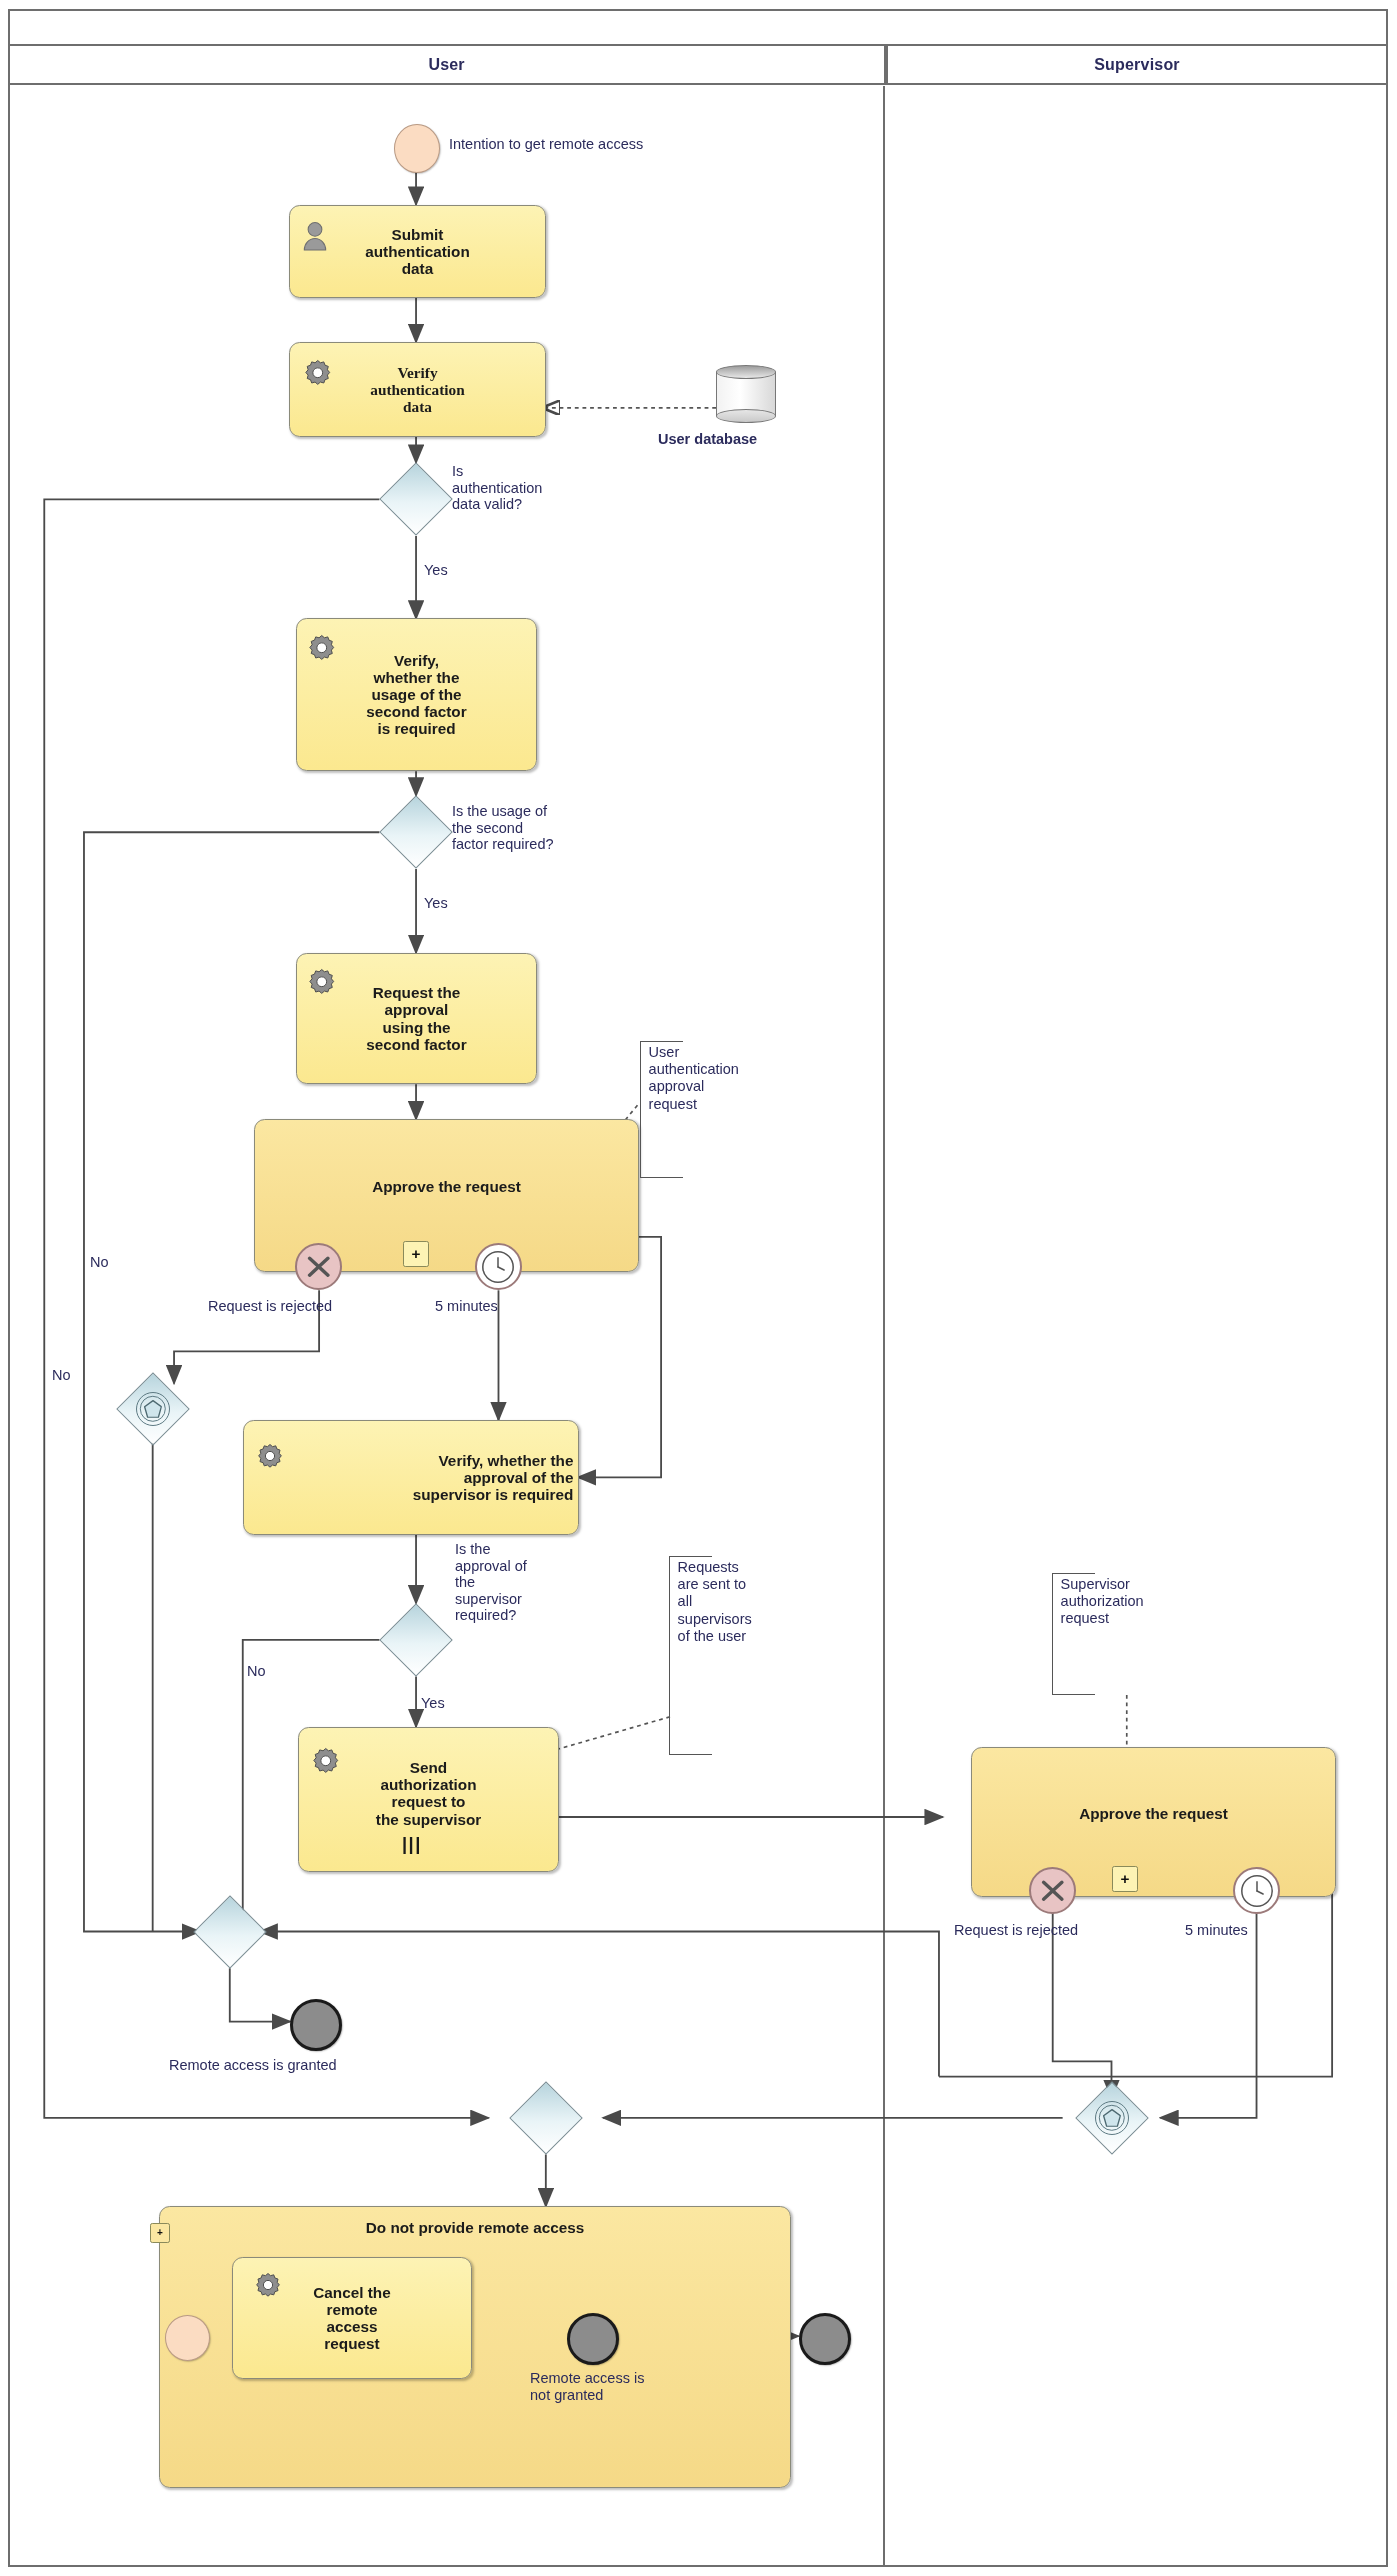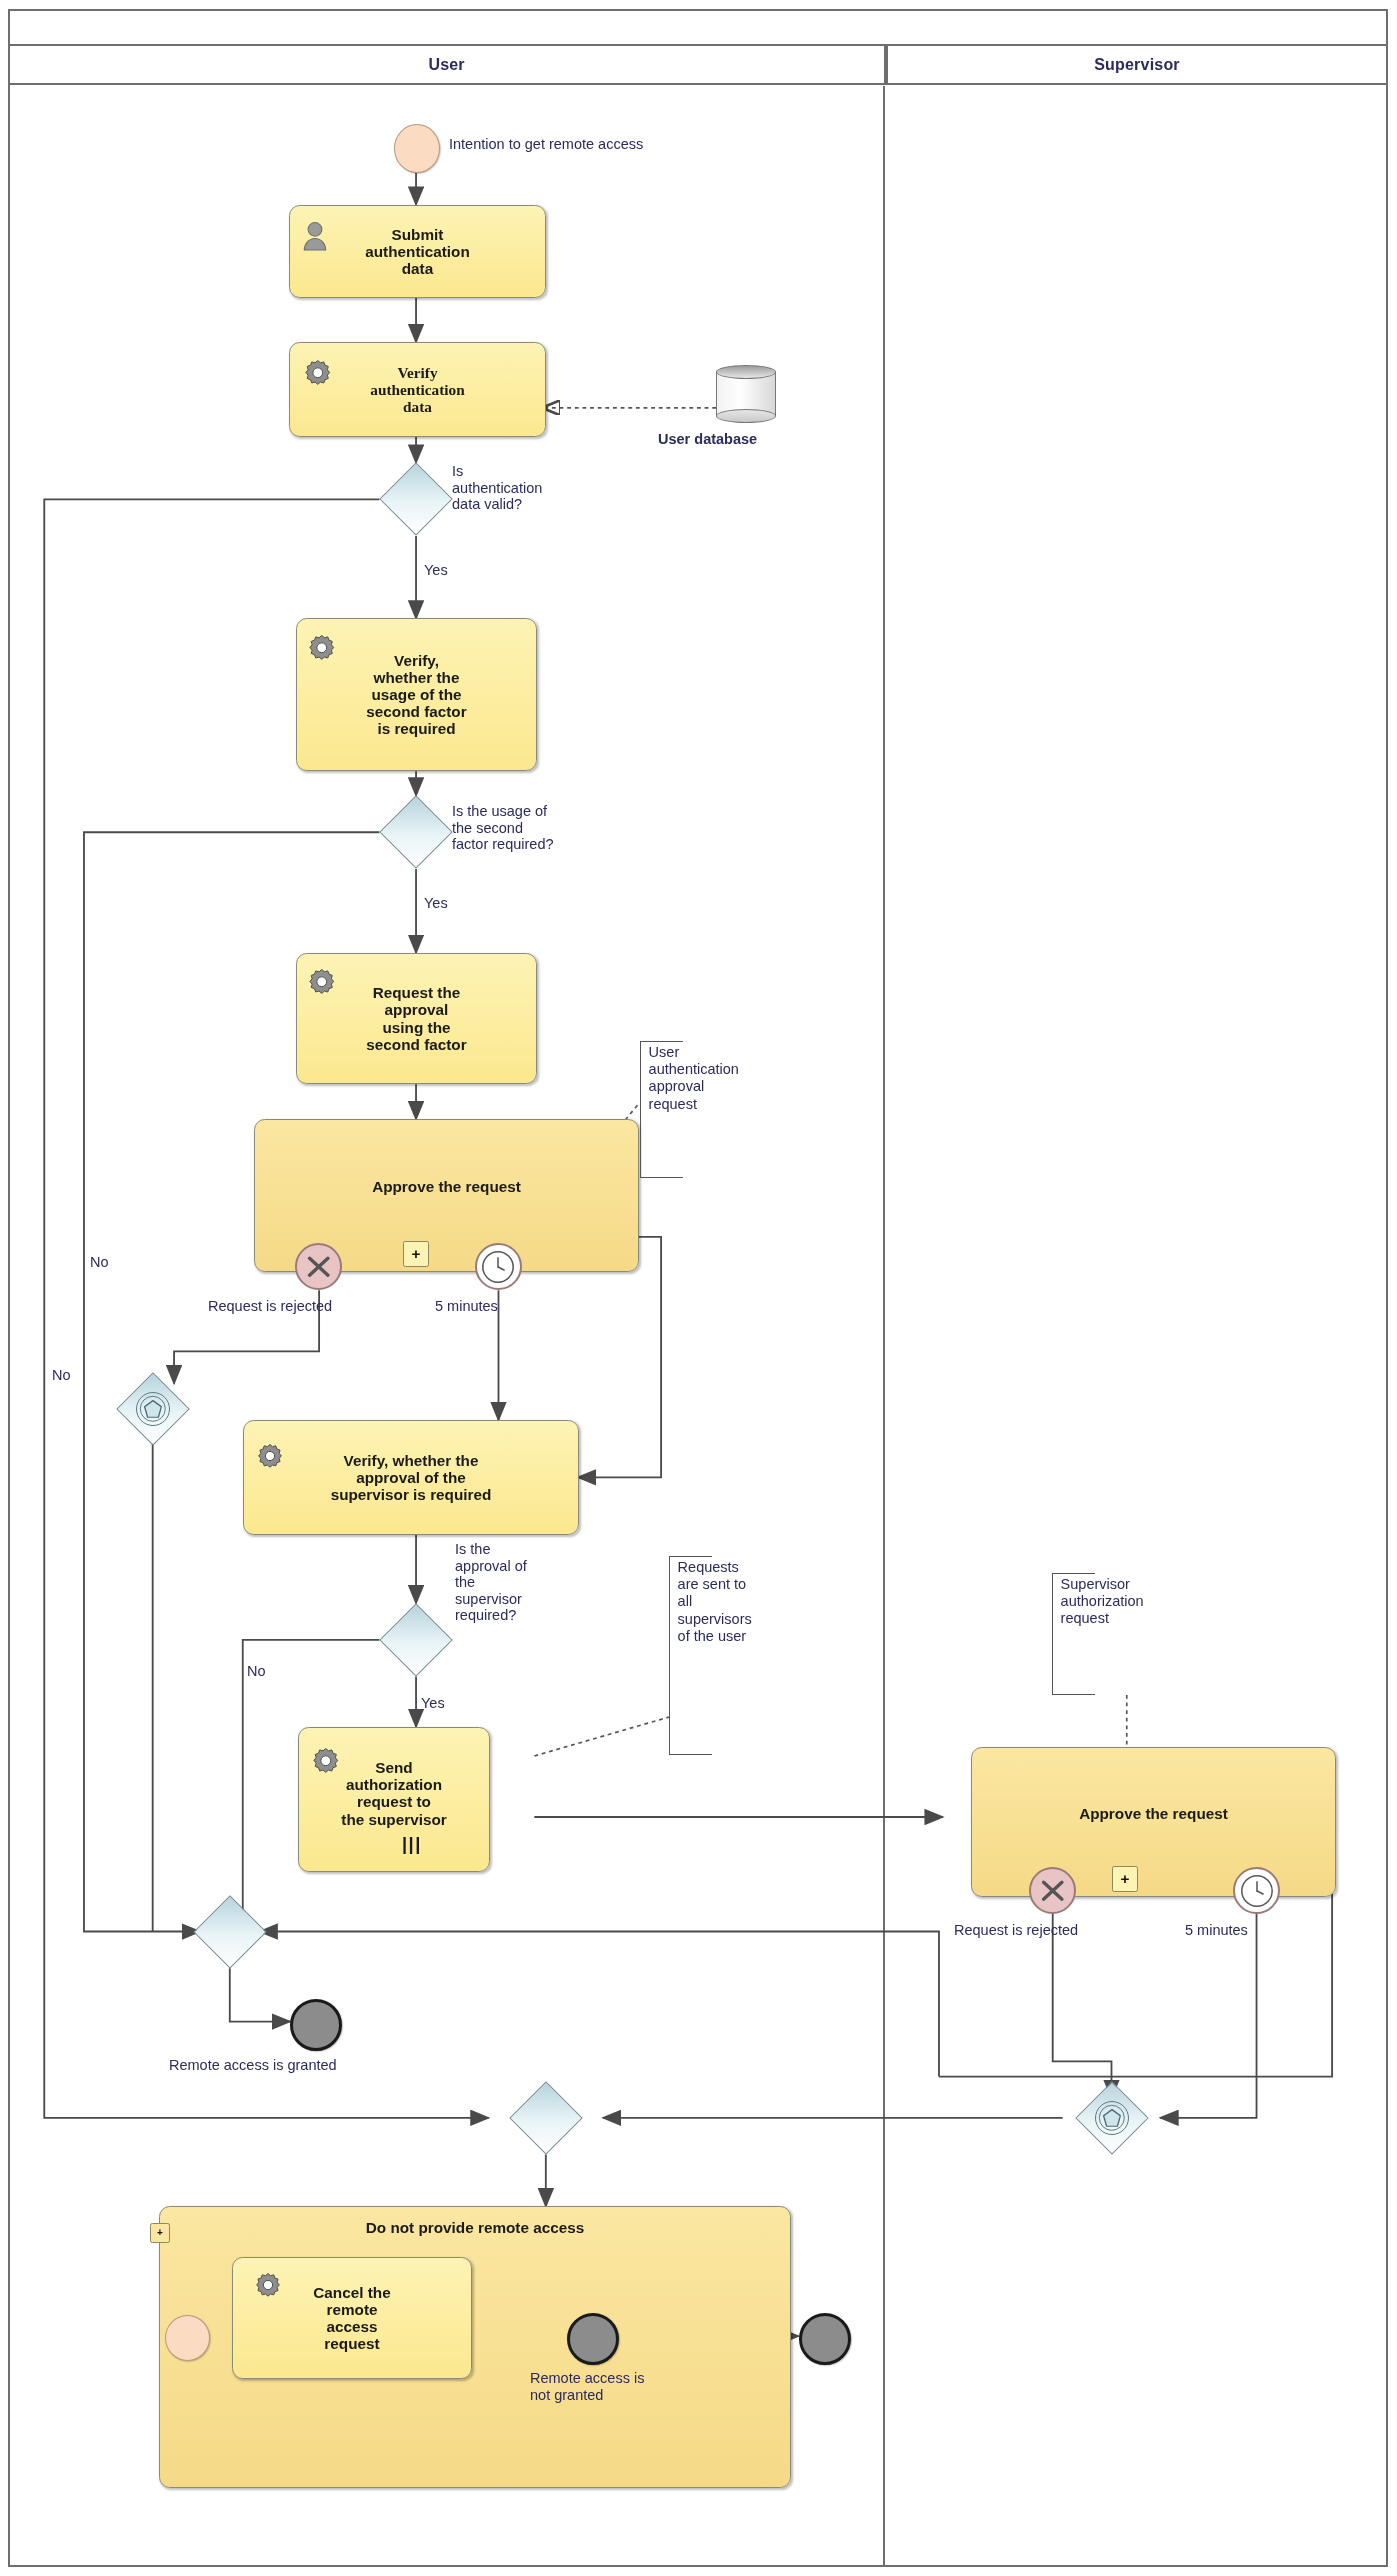--- a/index.html
+++ b/index.html
@@ -265,21 +265,21 @@
     <div class="dia"></div>
     <div class="ring" style="width:32px;height:32px;border-radius:50%;"></div>
     <div class="ring" style="width:24.4px;height:24.4px;border-radius:50%;"></div>
     <svg style="position:absolute;left:50%;top:50%;transform:translate(-50%,-50%);width:18.3px;height:18.3px;" viewBox="0 0 24 24" width="18.3" height="18.3">
       <polygon points="12,1 23,9 19,23 5,23 1,9" fill="#cfe5ec" stroke="#4e6a72" stroke-width="1.8"></polygon>
     </svg>
   </div>
   <div class="lbl" style="left:52px;top:1367px;width:46px;">No</div>
 
   <div class="task" style="left:243px;top:1420px;width:336px;height:115px;">
-    <span class="task-label" style="white-space:pre-line;">Verify, whether the
+    <span class="task-label" style="white-space:pre-line;text-align:right;">Verify, whether the
 approval of the
 supervisor is required</span>
   </div>
   <svg style="position:absolute;left:257px;top:1443px;width:26px;height:26px;" viewBox="0 0 34 34" width="26" height="26">
     <g fill="#8e8e8e" stroke="#4e4e4e" stroke-width="1.3">
       <path d="M17,2 l3.3,2.8 4.2,-1.1 1.5,4.1 4.1,1.5 -1.1,4.2 2.8,3.3 -2.8,3.3 1.1,4.2 -4.1,1.5 -1.5,4.1 -4.2,-1.1 -3.3,2.8 -3.3,-2.8 -4.2,1.1 -1.5,-4.1 -4.1,-1.5 1.1,-4.2 -2.8,-3.3 2.8,-3.3 -1.1,-4.2 4.1,-1.5 1.5,-4.1 4.2,1.1 z"></path>
       <circle cx="17" cy="17" r="6" fill="#ffffff"></circle>
     </g>
   </svg>
 
@@ -287,21 +287,21 @@
     <div class="dia"></div>
   </div>
   <div class="lbl c" style="left:455px;top:1541px;width:145px;white-space:pre-line;">Is the
 approval of
 the
 supervisor
 required?</div>
   <div class="lbl" style="left:421px;top:1695px;width:61px;">Yes</div>
   <div class="lbl" style="left:247px;top:1663px;width:46px;">No</div>
 
-  <div class="task" style="left:298px;top:1727px;width:192px;height:145px;">
+  <div class="task" style="left:298px;top:1727px;width:261px;height:145px;">
     <span class="task-label" style="white-space:pre-line;margin-bottom:12.2px;">Send
 authorization
 request to
 the supervisor</span>
   </div>
   <svg style="position:absolute;left:312px;top:1747px;width:27.5px;height:27.5px;" viewBox="0 0 36 36" width="27.5" height="27.5">
     <g fill="#8e8e8e" stroke="#4e4e4e" stroke-width="1.3">
       <path d="M18,2 l3.5,3 4.4,-1.2 1.6,4.3 4.3,1.6 -1.2,4.4 3,3.5 -3,3.5 1.2,4.4 -4.3,1.6 -1.6,4.3 -4.4,-1.2 -3.5,3 -3.5,-3 -4.4,1.2 -1.6,-4.3 -4.3,-1.6 1.2,-4.4 -3,-3.5 3,-3.5 -1.2,-4.4 4.3,-1.6 1.6,-4.3 4.4,1.2 z"></path>
       <circle cx="18" cy="18" r="6.4" fill="#ffffff"></circle>
     </g>

